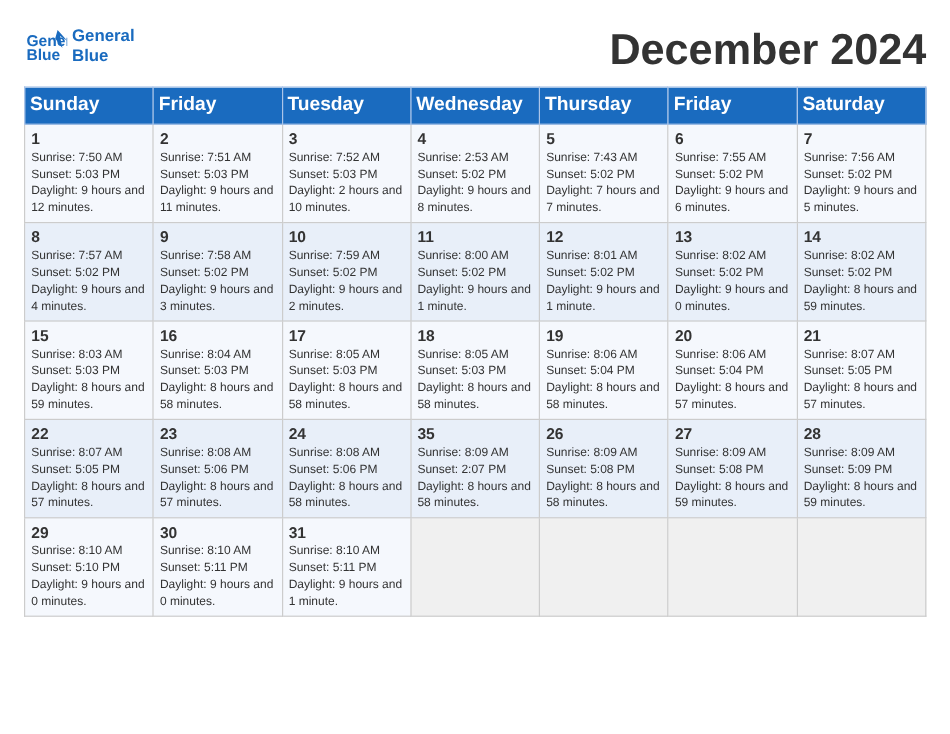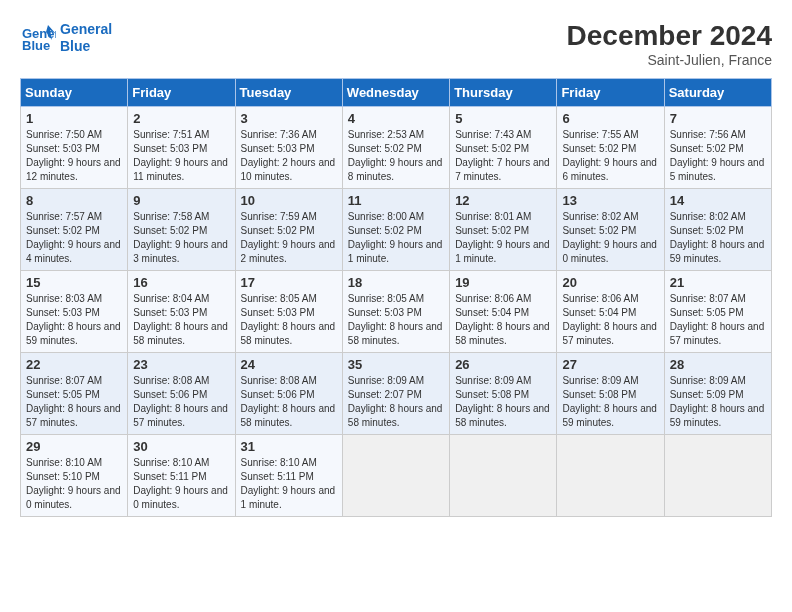--- a/index.html
+++ b/index.html
@@ -22,36 +22,36 @@
     }
     .logo-icon {
       width: 36px;
       height: 36px;
       margin-right: 4px;
     }
     .title-block {
       text-align: right;
     }
     .month-title {
-      font-size: 28px;
+      font-size: 36px;
       font-weight: bold;
       color: #333;
     }
     .location {
       font-size: 14px;
       color: #555;
     }
     table {
       width: 100%;
       border-collapse: collapse;
     }
     thead tr th {
       background-color: #1a6bbf;
       color: #fff;
-      font-size: 13px;
+      font-size: 16px;
       font-weight: bold;
       padding: 6px 4px;
       text-align: left;
       border: 1px solid #aac4e8;
     }
     tbody tr td {
       border: 1px solid #ccc;
       vertical-align: top;
       padding: 4px 5px;
       width: 14.28%;
@@ -92,41 +92,40 @@
       <text x="2" y="30" font-size="13" font-weight="bold" fill="#1a6bbf">Blue</text>
       <path d="M28 5 L36 14 L30 10 L32 20 L26 12 Z" fill="#1a6bbf"></path>
     </svg>
     <div>
       <div style="font-size:14px;font-weight:bold;color:#1a6bbf;line-height:1.2;">General</div>
       <div style="font-size:14px;font-weight:bold;color:#1a6bbf;line-height:1.2;">Blue</div>
     </div>
   </div>
   <div class="title-block">
     <div class="month-title">December 2024</div>
-    <div class="location">Saint-Julien, France</div>
   </div>
 </div>
 
 <table>
   <thead>
     <tr id="header-row">
     <th>Sunday</th>
         <th>Friday</th>
         <th>Tuesday</th>
         <th>Wednesday</th>
         <th>Thursday</th>
         <th>Friday</th>
         <th>Saturday</th>
       </tr>
   </thead>
   <tbody id="calendar-body">
   <tr>
         <td><span class="day-num">1</span><span class="cell-text">Sunrise: 7:50 AM</span><br><span class="cell-text">Sunset: 5:03 PM</span><br><span class="cell-text">Daylight: 9 hours and 12 minutes.</span></td>
         <td><span class="day-num">2</span><span class="cell-text">Sunrise: 7:51 AM</span><br><span class="cell-text">Sunset: 5:03 PM</span><br><span class="cell-text">Daylight: 9 hours and 11 minutes.</span></td>
-        <td><span class="day-num">3</span><span class="cell-text">Sunrise: 7:36 AM</span><br><span class="cell-text">Sunset: 5:03 PM</span><br><span class="cell-text">Daylight: 2 hours and 10 minutes.</span></td>
+        <td><span class="day-num">3</span><span class="cell-text">Sunrise: 7:52 AM</span><br><span class="cell-text">Sunset: 5:03 PM</span><br><span class="cell-text">Daylight: 2 hours and 10 minutes.</span></td>
         <td><span class="day-num">4</span><span class="cell-text">Sunrise: 2:53 AM</span><br><span class="cell-text">Sunset: 5:02 PM</span><br><span class="cell-text">Daylight: 9 hours and 8 minutes.</span></td>
         <td><span class="day-num">5</span><span class="cell-text">Sunrise: 7:43 AM</span><br><span class="cell-text">Sunset: 5:02 PM</span><br><span class="cell-text">Daylight: 7 hours and 7 minutes.</span></td>
         <td><span class="day-num">6</span><span class="cell-text">Sunrise: 7:55 AM</span><br><span class="cell-text">Sunset: 5:02 PM</span><br><span class="cell-text">Daylight: 9 hours and 6 minutes.</span></td>
         <td><span class="day-num">7</span><span class="cell-text">Sunrise: 7:56 AM</span><br><span class="cell-text">Sunset: 5:02 PM</span><br><span class="cell-text">Daylight: 9 hours and 5 minutes.</span></td>
       </tr>
       <tr>
         <td><span class="day-num">8</span><span class="cell-text">Sunrise: 7:57 AM</span><br><span class="cell-text">Sunset: 5:02 PM</span><br><span class="cell-text">Daylight: 9 hours and 4 minutes.</span></td>
         <td><span class="day-num">9</span><span class="cell-text">Sunrise: 7:58 AM</span><br><span class="cell-text">Sunset: 5:02 PM</span><br><span class="cell-text">Daylight: 9 hours and 3 minutes.</span></td>
         <td><span class="day-num">10</span><span class="cell-text">Sunrise: 7:59 AM</span><br><span class="cell-text">Sunset: 5:02 PM</span><br><span class="cell-text">Daylight: 9 hours and 2 minutes.</span></td>
         <td><span class="day-num">11</span><span class="cell-text">Sunrise: 8:00 AM</span><br><span class="cell-text">Sunset: 5:02 PM</span><br><span class="cell-text">Daylight: 9 hours and 1 minute.</span></td>

